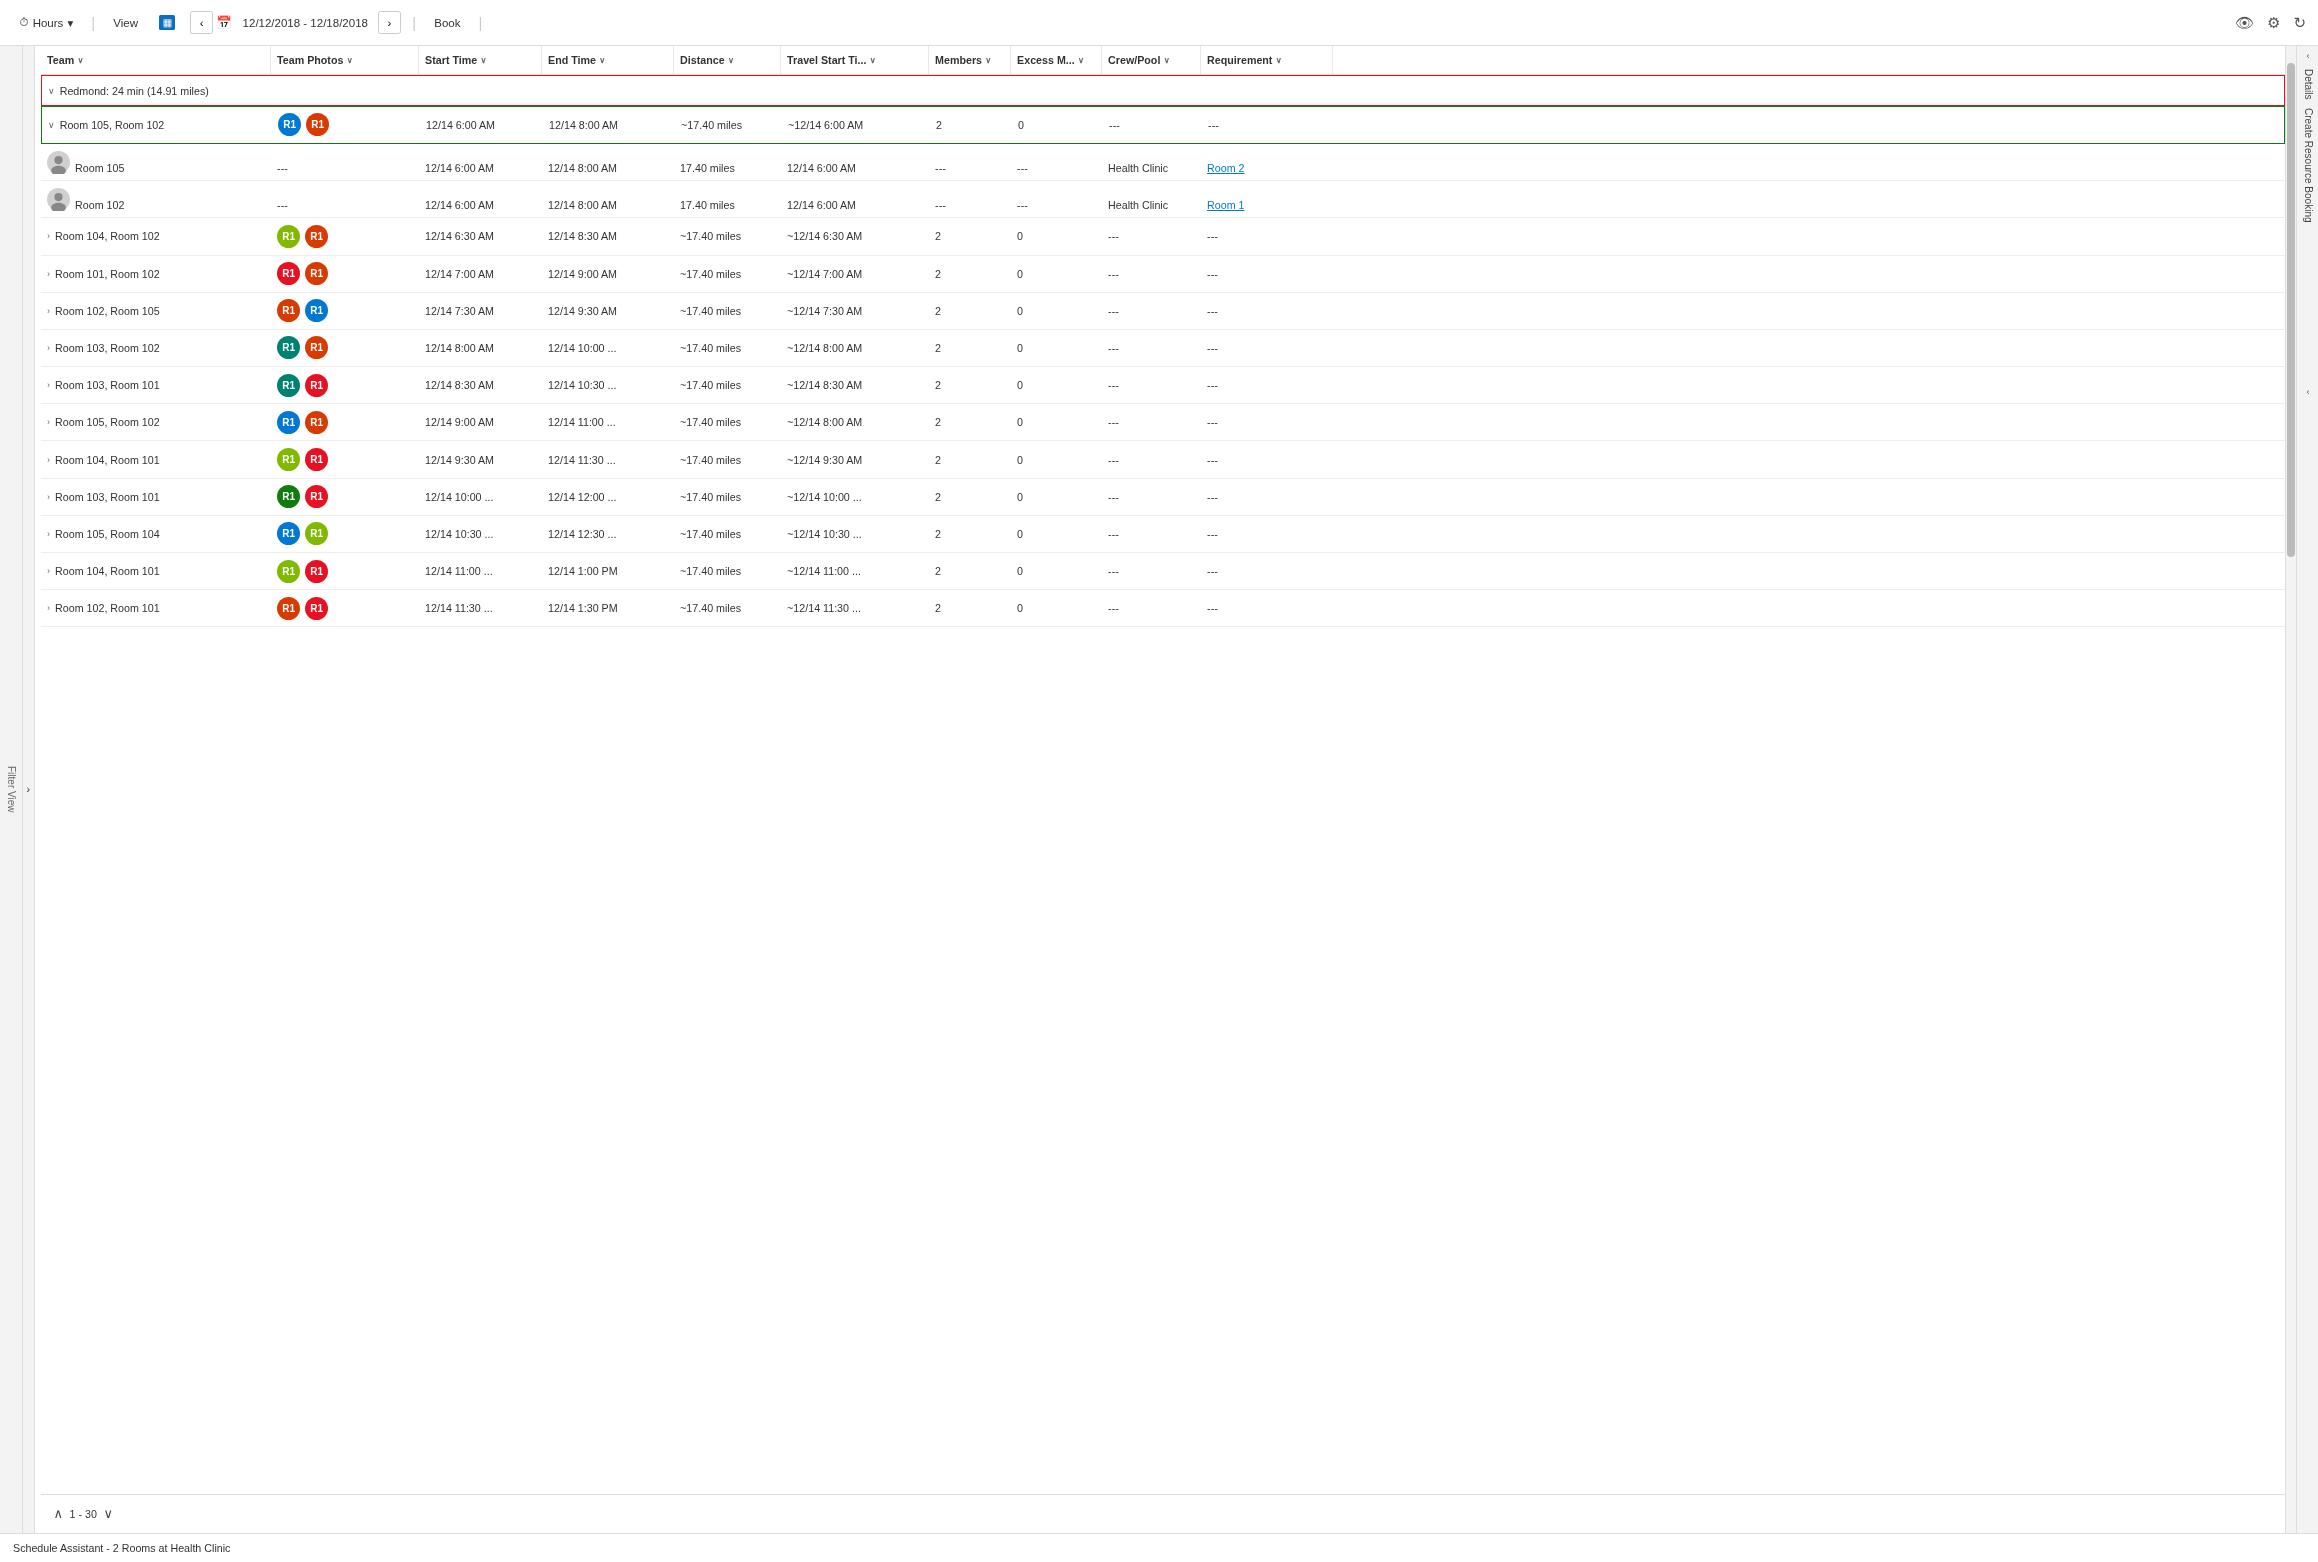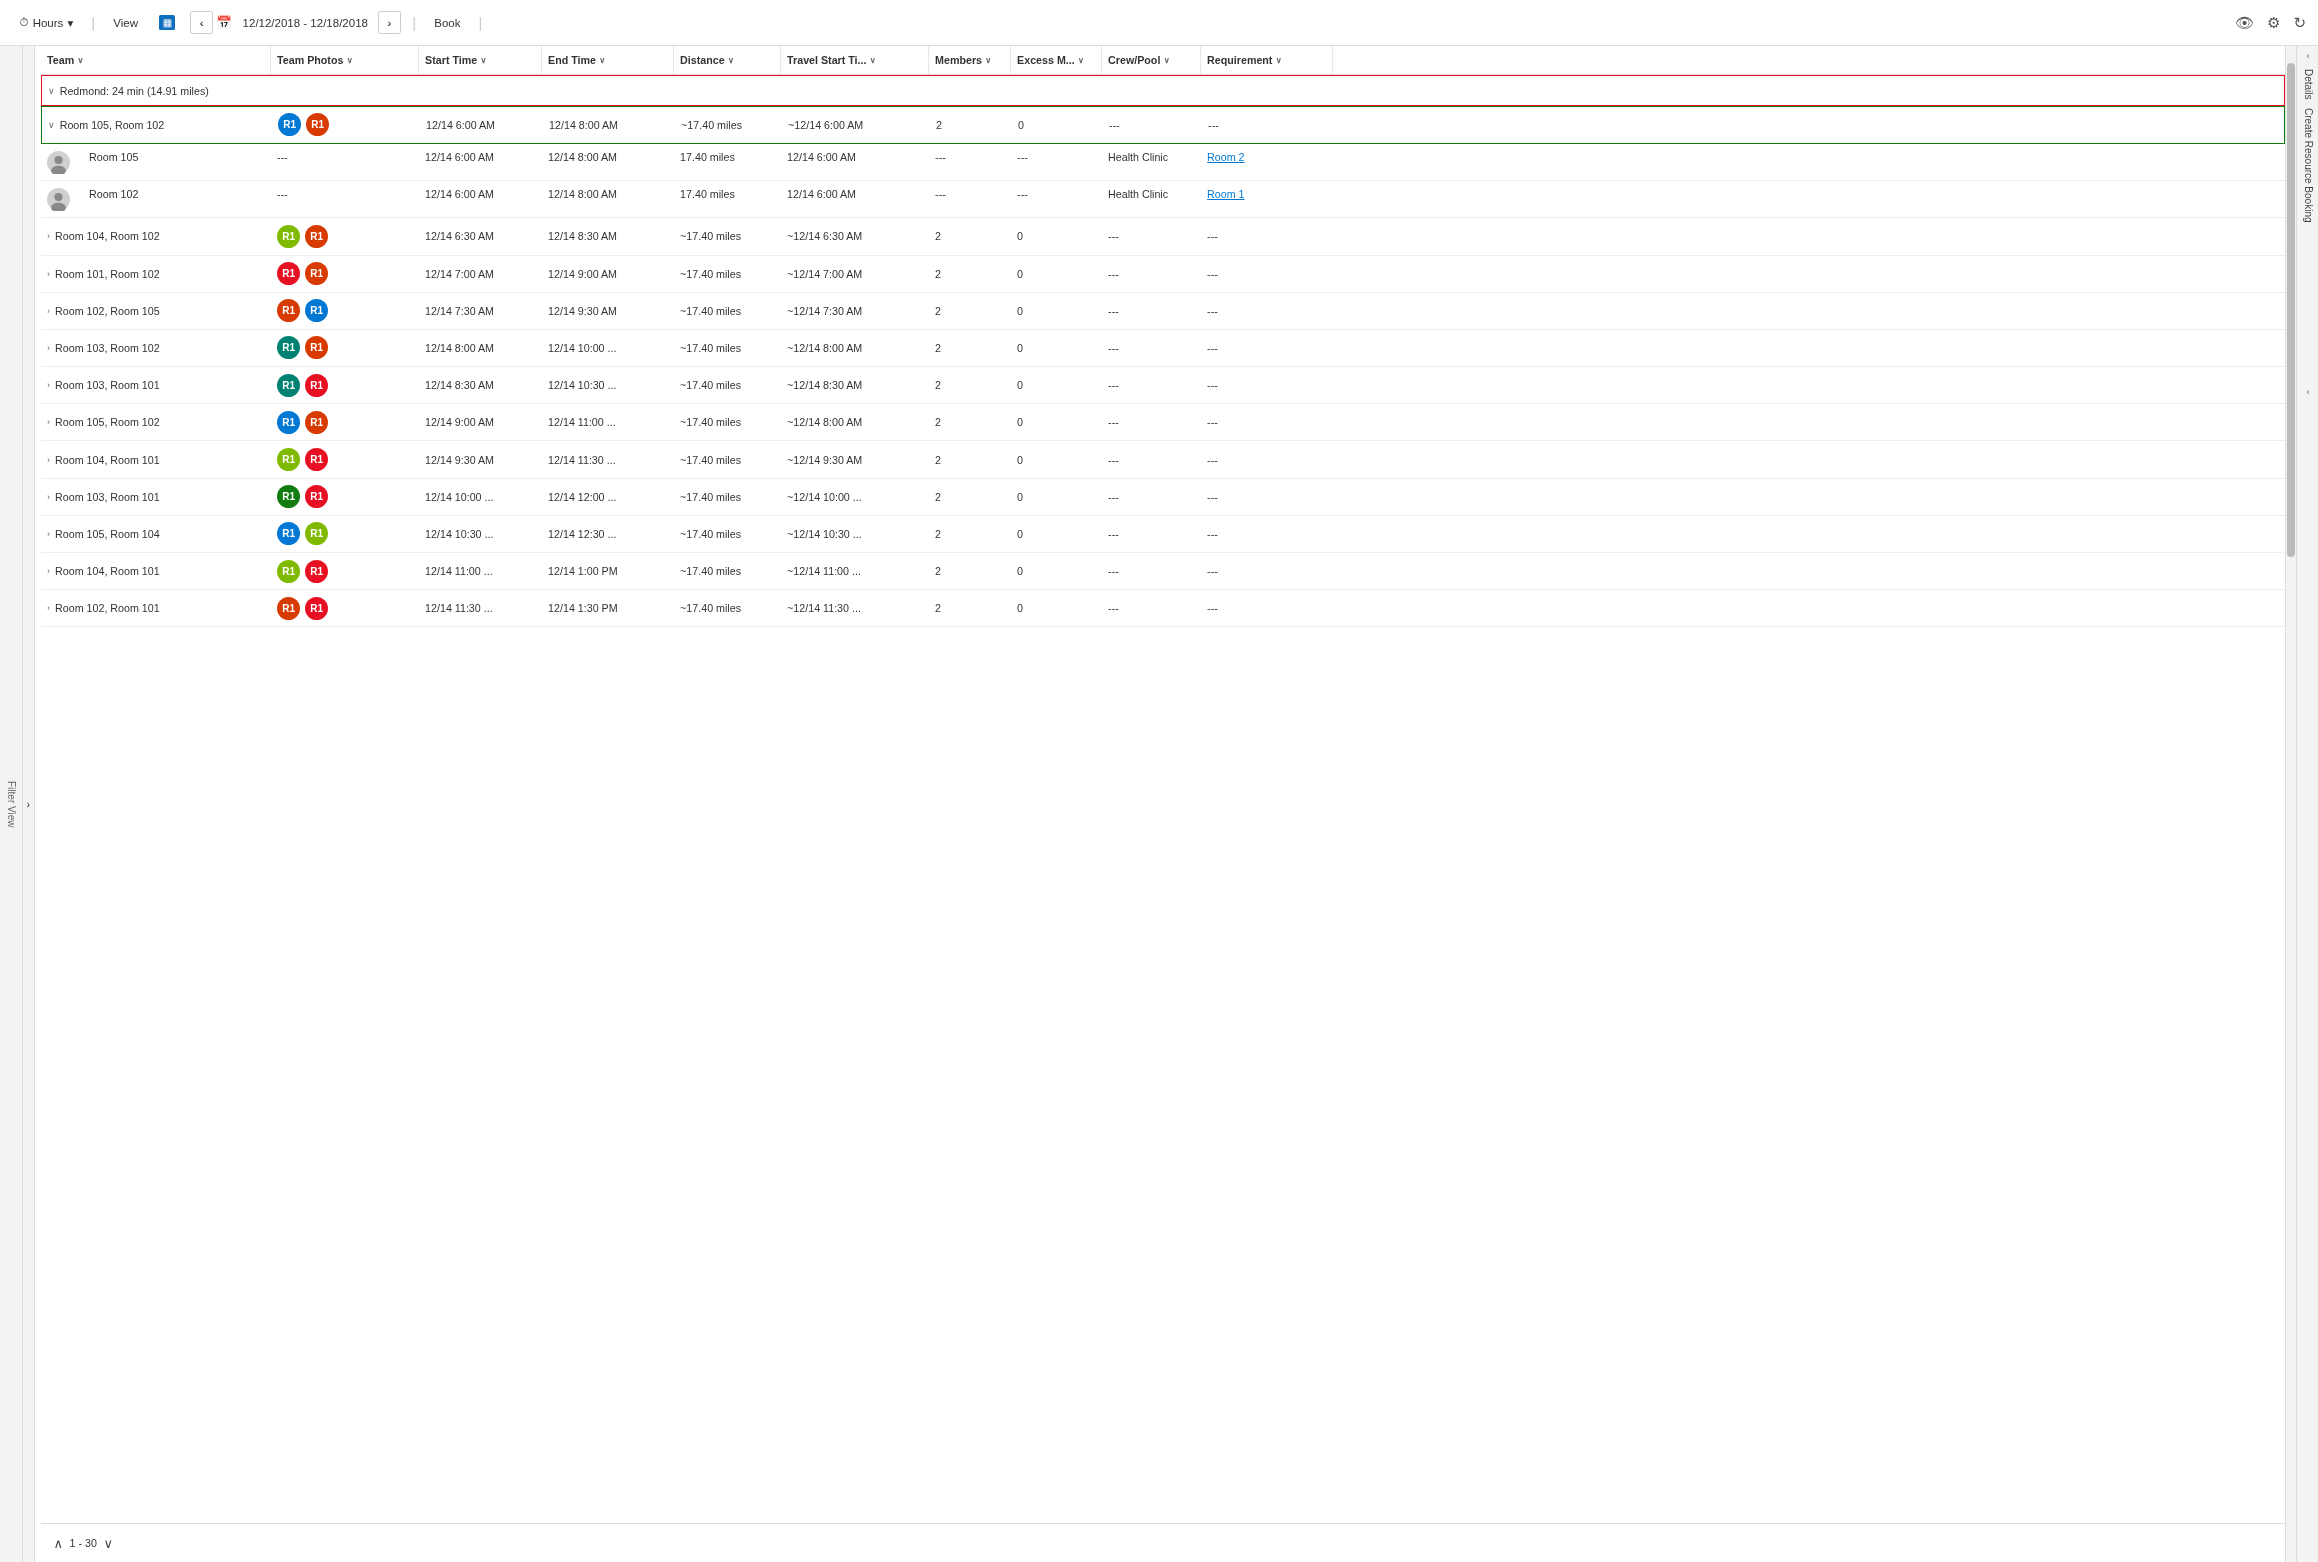--- a/index.html
+++ b/index.html
@@ -44,21 +44,21 @@
     .group-row.highlighted { border: 1.6px solid #e81123; background: #fff; }
     .group-cell { padding: 8.2px 6.6px; display: flex; align-items: center; gap: 5px; }
 
     
     .data-row { display: grid; grid-template-columns: 230px 148px 123px 132px 107px 148px 82px 91px 99px 132px; border-bottom: 0.8px solid #eee; cursor: pointer; background: #fff; }
     .data-row.highlighted { border: 1.6px solid #107c10; }
     .data-cell { padding: 6.6px 6.6px; display: flex; align-items: center; gap: 5px; font-size: 10.7px; white-space: nowrap; overflow: hidden; text-overflow: ellipsis; }
 
     
     .sub-row { display: grid; grid-template-columns: 230px 148px 123px 132px 107px 148px 82px 91px 99px 132px; border-bottom: 0.8px solid #eee; background: #fff; }
-    .sub-cell { padding: 6.6px 6.6px; display: flex; align-items: flex-start; gap: 19px; font-size: 10.7px; }
+    .sub-cell { padding: 6.6px 6.6px; display: flex; align-items: flex-end; gap: 5px; font-size: 10.7px; }
 
     
     .avatar { width: 23px; height: 23px; border-radius: 50%; display: flex; align-items: center; justify-content: center; font-size: 10px; font-weight: 700; color: #fff; flex-shrink: 0; }
     .avatar-r1-green { background: #107c10; }
     .avatar-r1-orange { background: #d83b01; }
     .avatar-r1-blue { background: #0078d4; }
     .avatar-r1-teal { background: #008272; }
     .avatar-r1-olive { background: #7fba00; }
     .avatar-r1-red { background: #e81123; }
 
@@ -487,14 +487,17 @@
     </div>
 
     <div class="right-panel">
       <span class="right-panel-arrow">‹</span>
       <span class="right-panel-label">Details</span>
       <span class="right-panel-label">Create Resource Booking</span>
       <span class="right-panel-arrow2">‹</span>
     </div>
   </div>
 
+  <div class="status-bar">
+    <span>Schedule Assistant - 2 Rooms at Health Clinic</span>
+  </div>
 </div>
 
 
 </body></html>

